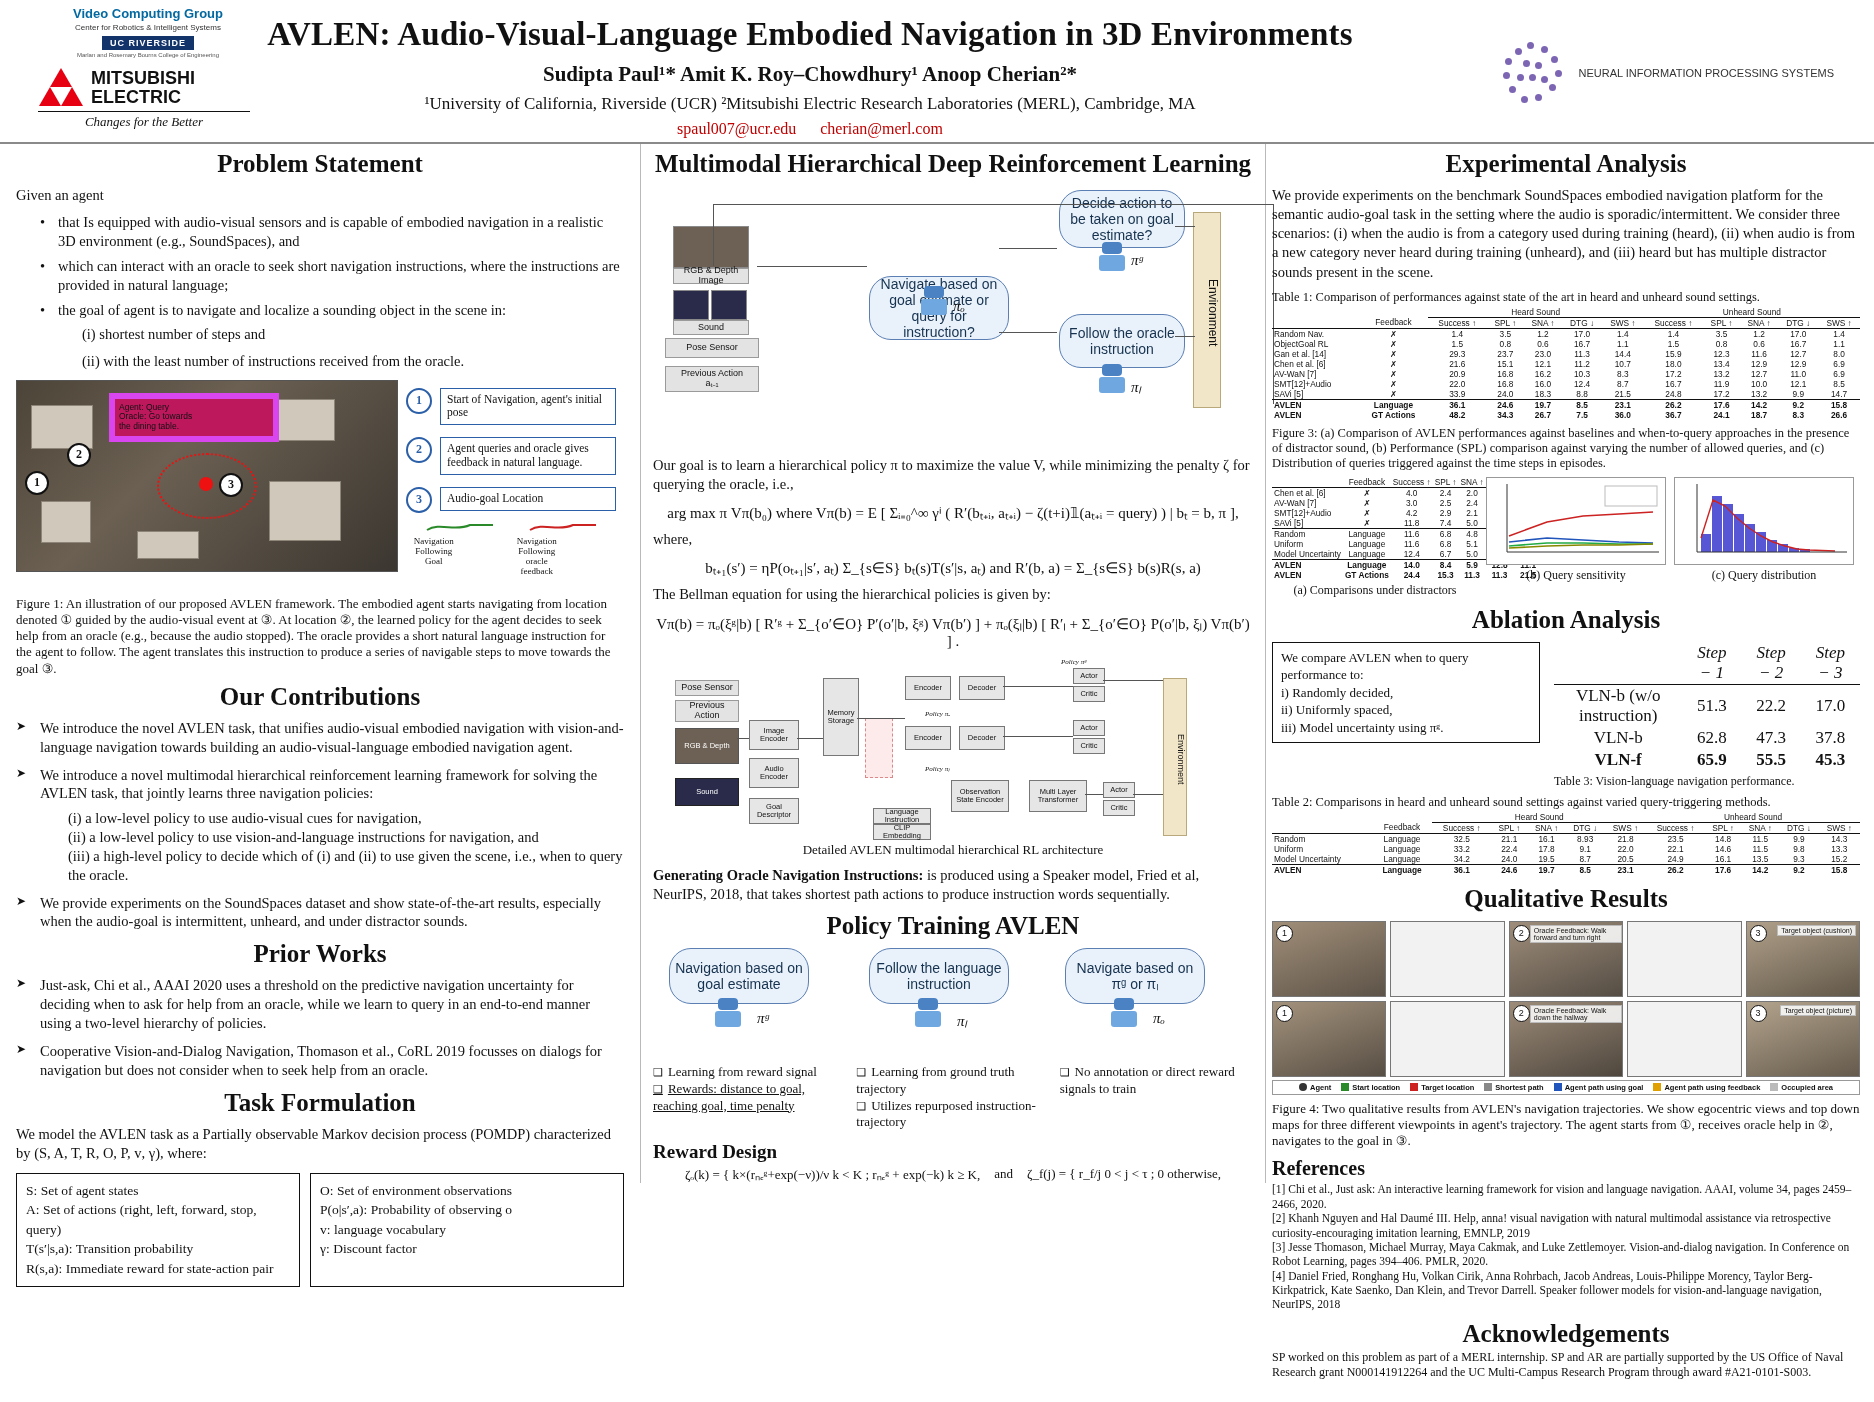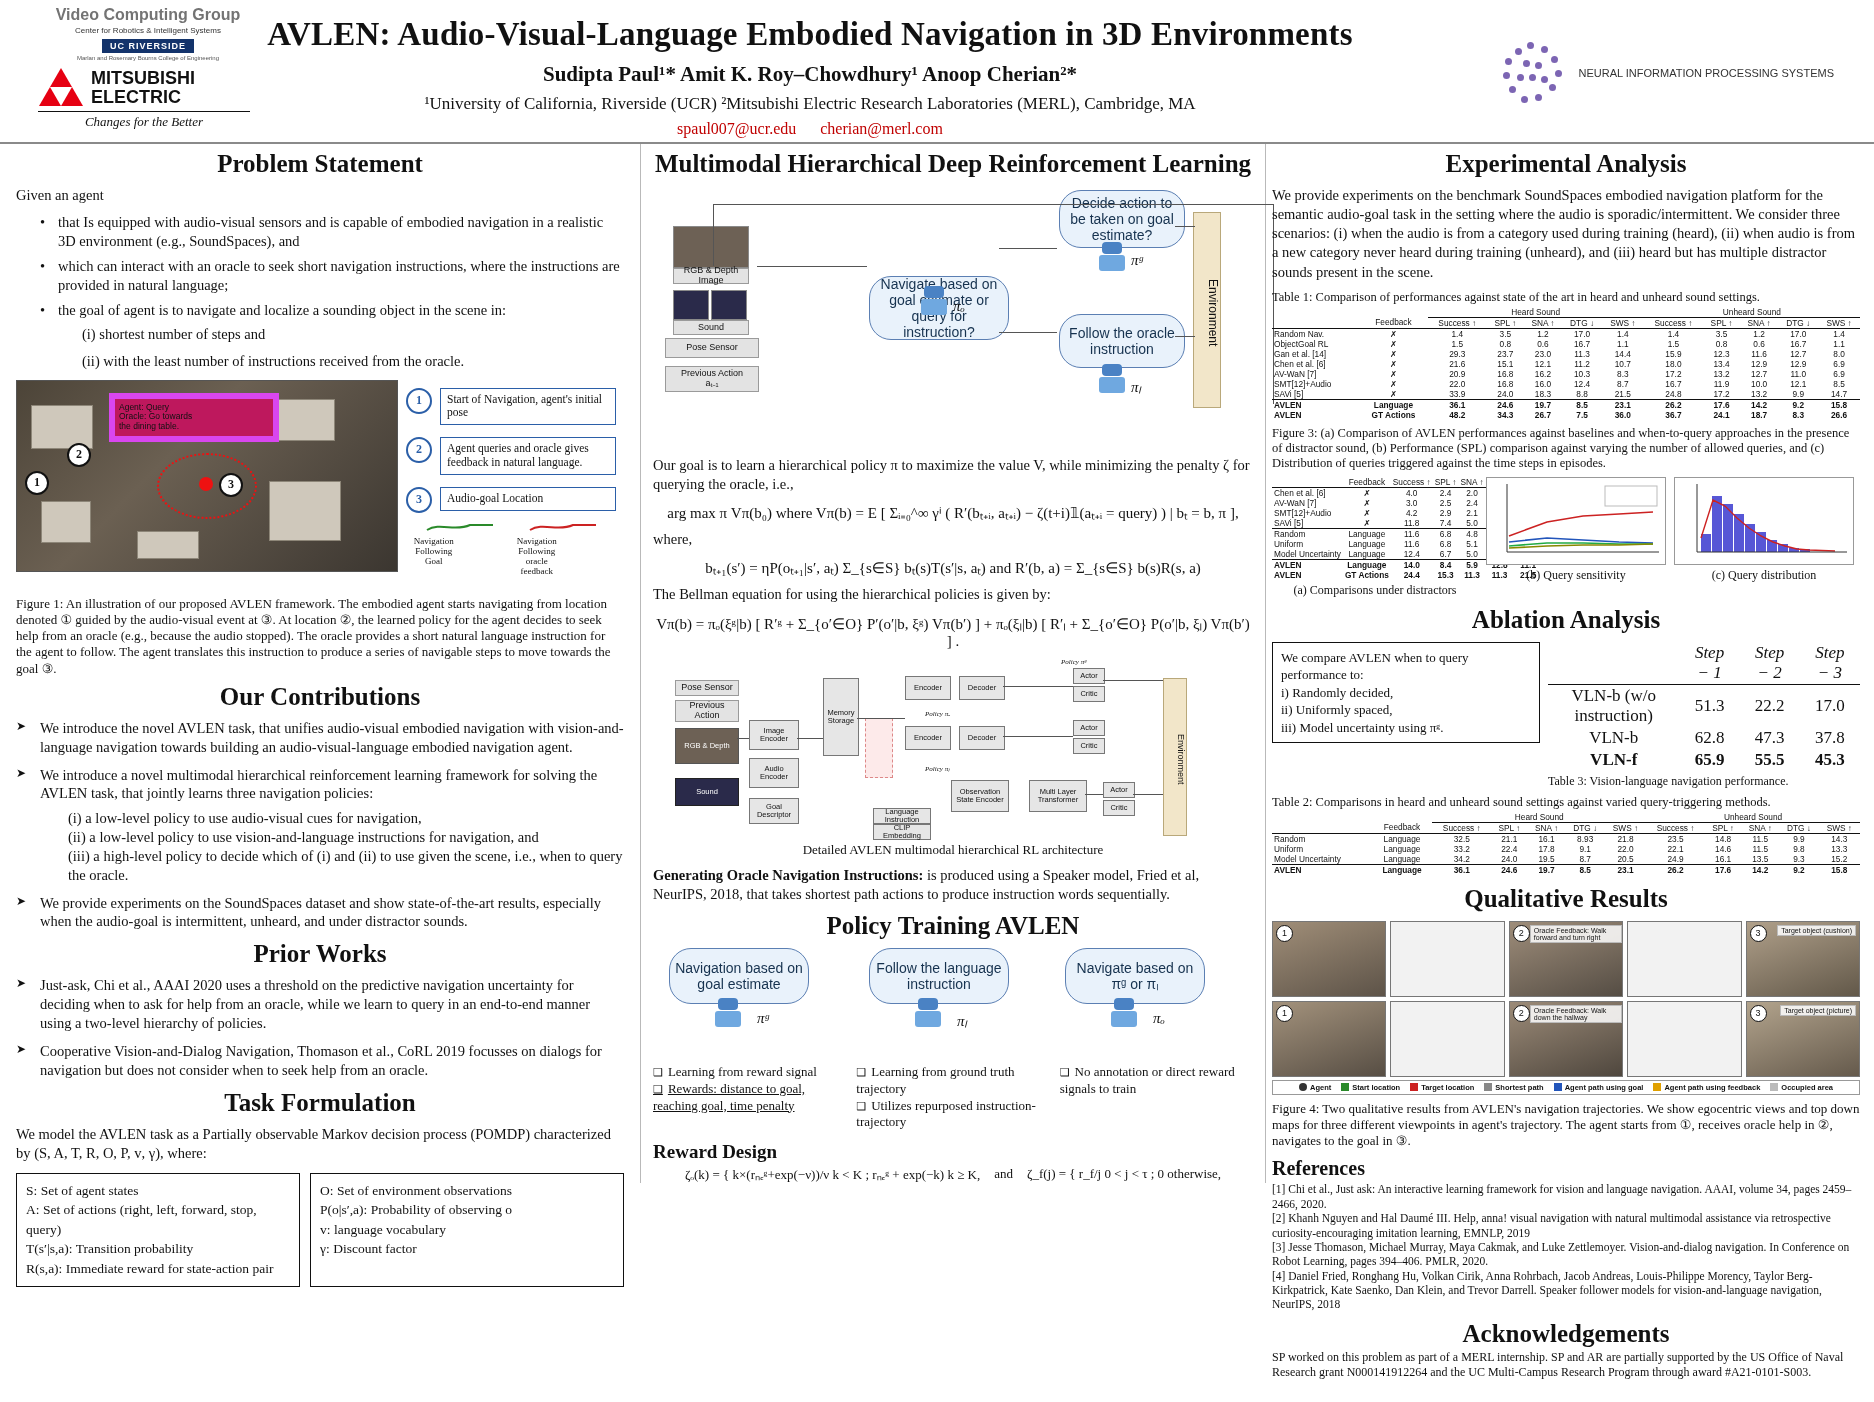--- a/index.html
+++ b/index.html
@@ -9,21 +9,21 @@
     font-family:"Liberation Serif", serif;
     color:#111;
     position:relative;
     overflow:hidden;
   }
   .poster{position:relative;width:1874px;height:1402px;}
 
   
   .header{position:relative;height:142px;border-bottom:2px solid #8a8a8a;}
   .vcg-logo{position:absolute;left:48px;top:6px;width:200px;text-align:center;}
-  .vcg-title{font-family:"Liberation Sans",sans-serif;font-size:16px;font-weight:bold;color:#737373;}
+  .vcg-title{font-family:"Liberation Sans",sans-serif;font-size:13px;font-weight:bold;color:#0369a1;}
   .vcg-sub{font-family:"Liberation Sans",sans-serif;font-size:8px;color:#333;margin-top:2px;}
   .ucr-badge{margin-top:3px;display:inline-block;background:#13336b;color:#fff;font-family:"Liberation Sans",sans-serif;
              font-size:9px;font-weight:bold;padding:2px 8px;letter-spacing:1px;}
   .ucr-note{font-size:6px;color:#555;font-family:"Liberation Sans",sans-serif;margin-top:2px;}
 
   .merl{position:absolute;left:38px;top:68px;width:215px;}
   .merl-row{display:flex;align-items:center;}
   .merl-logo{width:46px;height:40px;position:relative;margin-right:7px;}
   .tri{position:absolute;width:0;height:0;border-left:11px solid transparent;border-right:11px solid transparent;border-bottom:19px solid #e60012;}
   .tri.a{left:1px;top:19px;}
@@ -756,21 +756,21 @@
               <polyline points="26,60 38,22 50,28 62,40 74,50 86,58 98,64 110,68 122,71 134,72 160,73" stroke="#cc2222" stroke-width="1.4" fill="none"></polyline>
               <line x1="22" y1="6" x2="22" y2="74" stroke="#333"></line>
               <line x1="22" y1="74" x2="172" y2="74" stroke="#333"></line>
             </svg>
           </div>
           <div class="pcap">(c) Query distribution</div>
         </div>
       </div>
 
       <h2 class="sec" style="margin-top:8px;">Ablation Analysis</h2>
-      <div style="display:flex;gap:8px;align-items:flex-start;">
+      <div style="display:flex;gap:14px;align-items:flex-start;">
         <div class="ablbox">
           <div>We compare AVLEN when to query performance to:</div>
           <div>i) Randomly decided,</div>
           <div>ii) Uniformly spaced,</div>
           <div>iii) Model uncertainty using πᵍ.</div>
         </div>
         <div style="flex:1;">
           <table class="abltbl">
             <tbody>
                 <tr>

